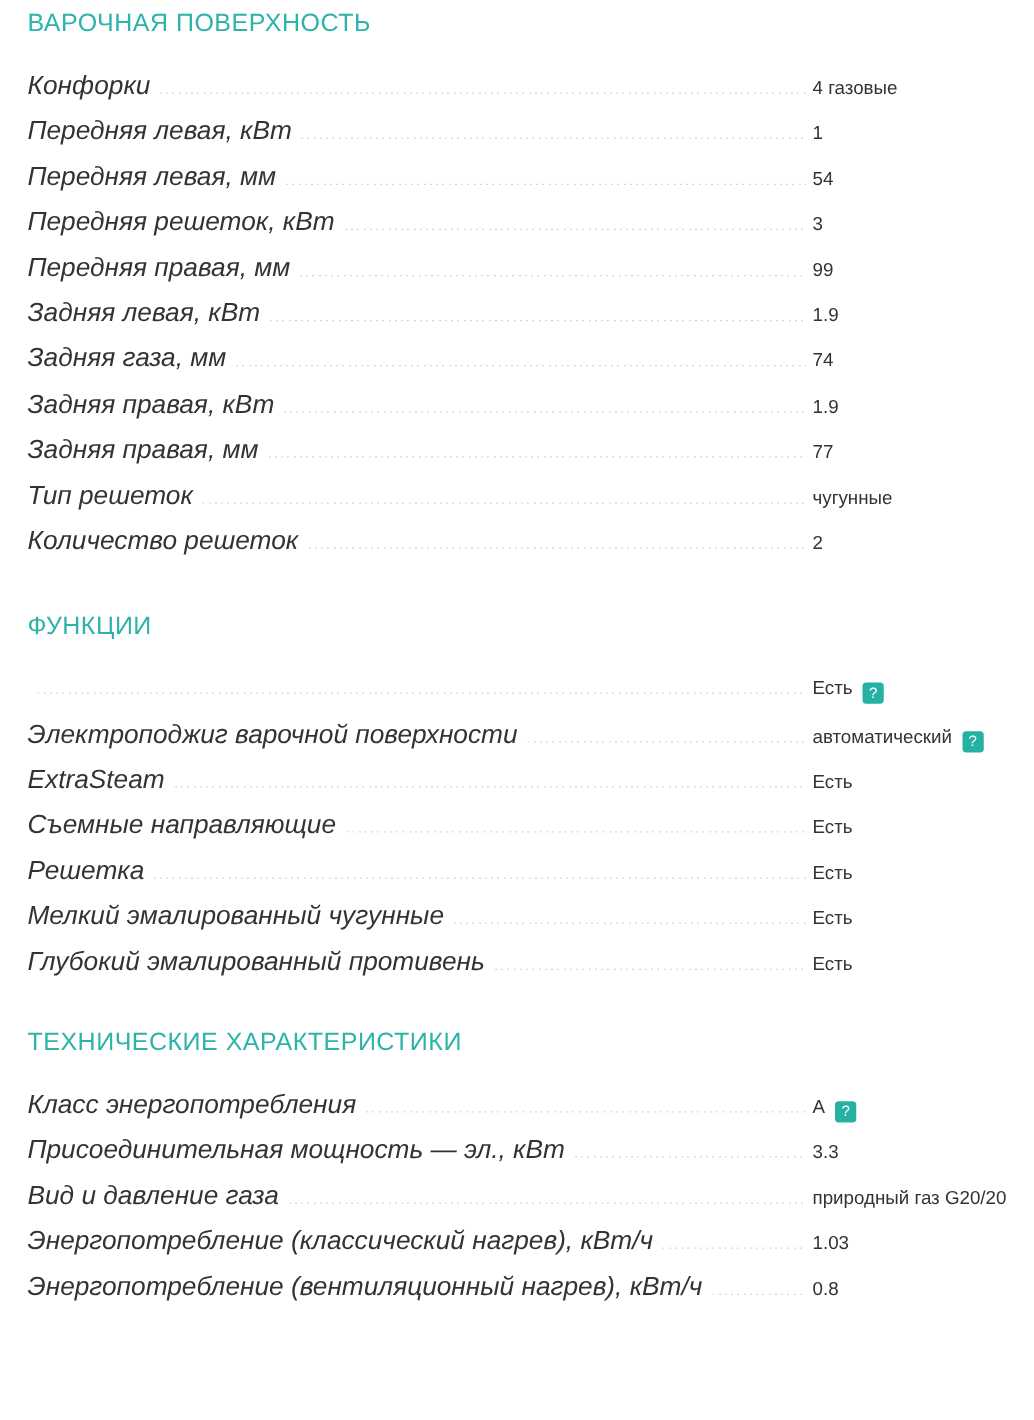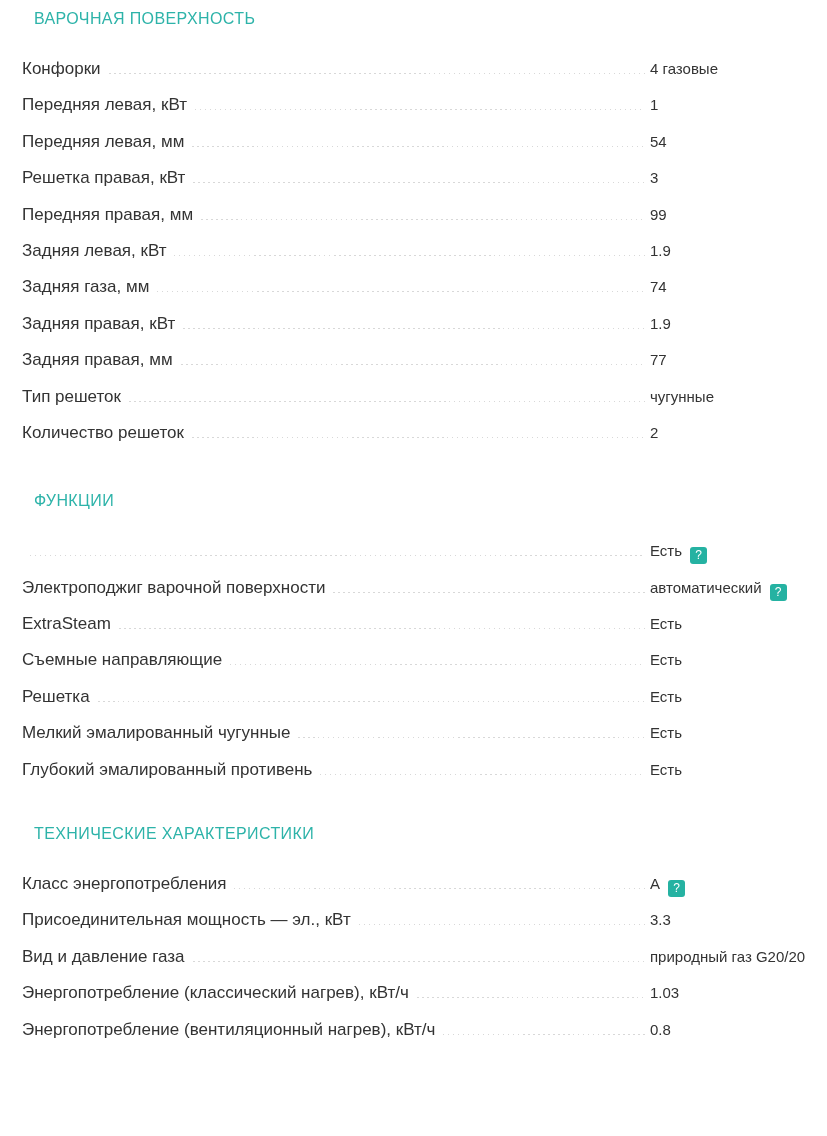--- a/index.html
+++ b/index.html
@@ -14,42 +14,43 @@
   body{
     font-family:"Liberation Sans","DejaVu Sans",sans-serif;
     color:var(--text);
   }
   .page{
     width:827px;height:1136px;
     padding:0 7px 0 22px;
     overflow:hidden;
   }
   .section-title{
-    font-size:16px;
+    font-size:20px;
     line-height:22px;
     font-weight:400;
     letter-spacing:.4px;
     color:var(--accent);
     text-transform:uppercase;
-    margin:40px 0 20px 12px;
+    margin:40px 0 20px 0;
   }
   .section:first-child .section-title{margin-top:8px;}
   .section.tech .section-title{margin-top:36px;}
   .spec-row{
     display:flex;
     align-items:baseline;
     height:36.4px;
     padding-top:9px;
   }
   .spec-label{
-    font-size:17px;
+    font-size:21px;
     line-height:19px;
     color:var(--text);
     white-space:nowrap;
     flex:none;
+    font-style:italic;
   }
   .leader{
     flex:1 1 auto;
     height:1px;
     margin:0 5px 0 8px;
     background-image:repeating-linear-gradient(to right,var(--leader) 0 1.5px,transparent 1.5px 5px);
     background-repeat:repeat-x;
   }
   .spec-value{
     flex:none;
@@ -97,21 +98,21 @@
     <span class="spec-value"><span class="value-text">1</span></span>
   </div>
 
   <div class="spec-row">
     <span class="spec-label">Передняя левая, мм</span>
     <span class="leader"></span>
     <span class="spec-value"><span class="value-text">54</span></span>
   </div>
 
   <div class="spec-row">
-    <span class="spec-label">Решетка правая, кВт</span>
+    <span class="spec-label">Передняя решеток, кВт</span>
     <span class="leader"></span>
     <span class="spec-value"><span class="value-text">3</span></span>
   </div>
 
   <div class="spec-row">
     <span class="spec-label">Передняя правая, мм</span>
     <span class="leader"></span>
     <span class="spec-value"><span class="value-text">99</span></span>
   </div>
 

